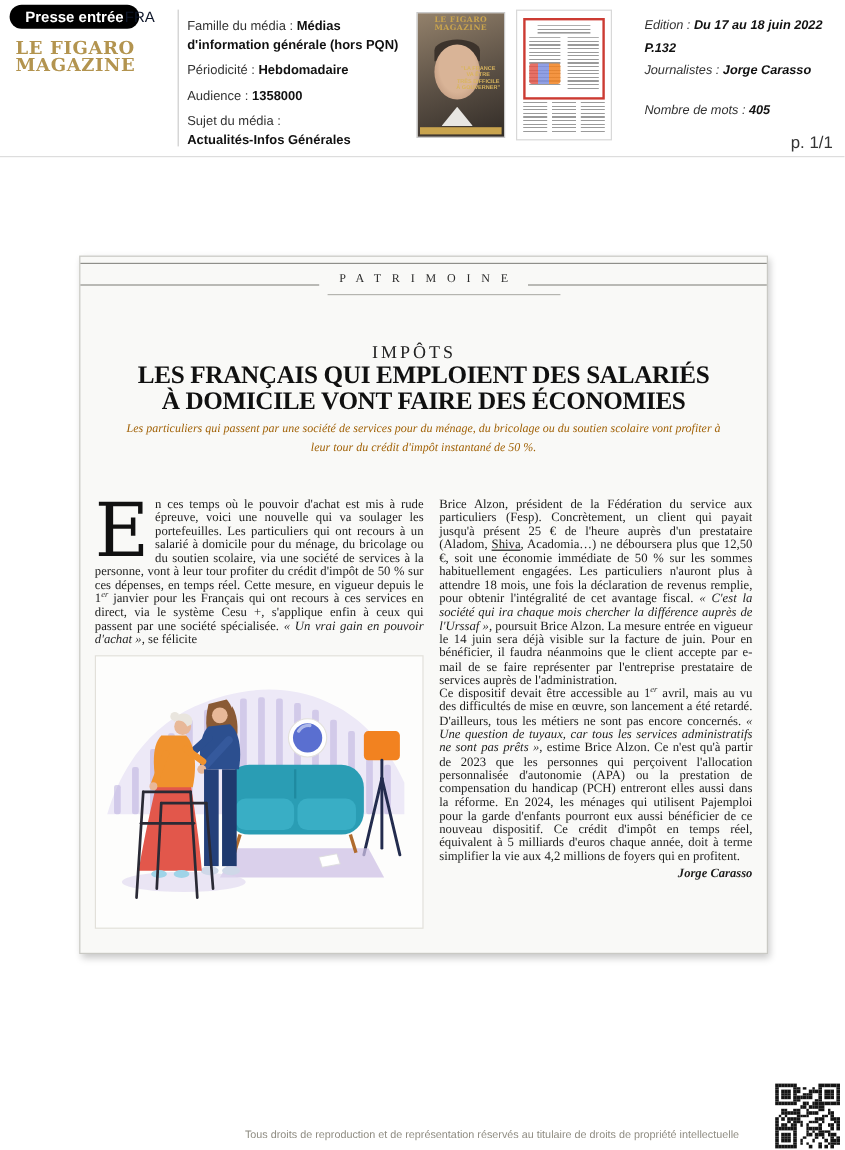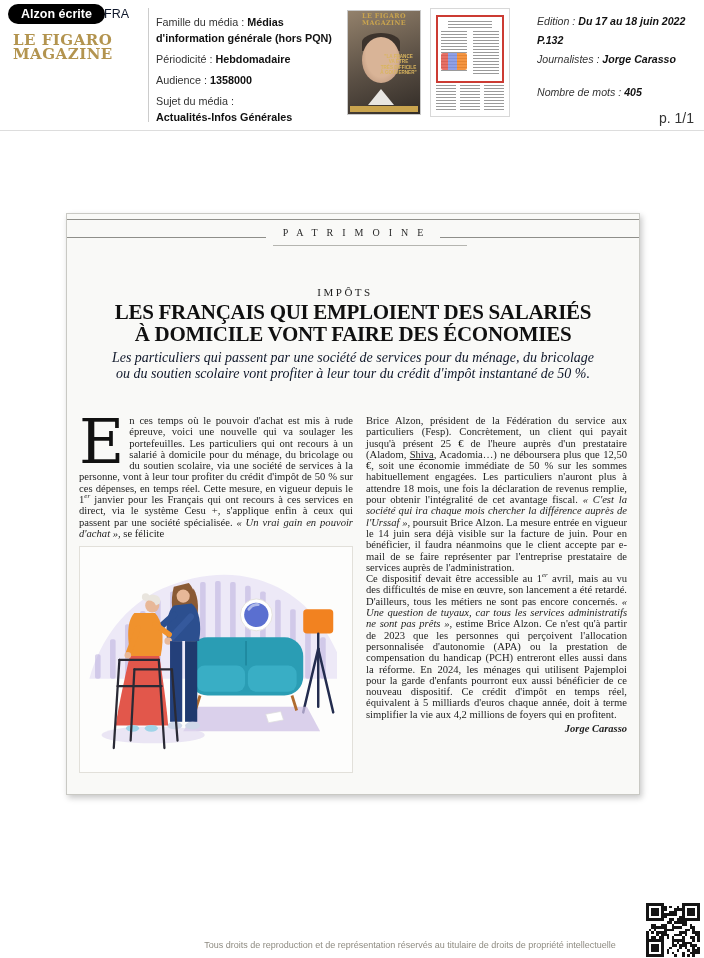--- a/index.html
+++ b/index.html
@@ -52,25 +52,25 @@
   
   .scan{position:absolute;left:66px;top:213px;width:572px;height:580px;background:#f9f9f7;
         border:1px solid #c9c9c4;box-shadow:2px 3px 6px rgba(0,0,0,.22);
         font-family:"Liberation Serif","DejaVu Serif",serif;color:#1a1a1a;}
   .rule-top{position:absolute;top:5px;left:0;right:0;height:1px;background:#8f8f8a;}
   .section-row{position:absolute;top:13px;left:0;right:0;display:flex;align-items:flex-end;}
   .section-row .line{flex:1;height:1px;background:#8f8f8a;}
   .section-label{font-size:10px;letter-spacing:9px;padding:0 8px 0 17px;color:#2b2b2b;}
   .rule-sub{position:absolute;top:31px;left:36%;width:34%;height:1px;background:#b5b5b0;}
 
-  .kicker{position:absolute;top:72px;left:0;right:16px;text-align:center;font-size:11px;letter-spacing:2.5px;color:#222;}
+  .kicker{position:absolute;top:72px;left:0;right:16px;text-align:center;font-size:15px;letter-spacing:2.5px;color:#222;}
   .headline{position:absolute;top:88px;left:0;right:0;text-align:center;font-weight:bold;
             font-size:21px;line-height:21.5px;letter-spacing:-.3px;color:#101010;}
   .standfirst{position:absolute;top:136px;left:38px;right:38px;text-align:center;font-style:italic;
-              font-size:14px;line-height:15.8px;color:#0f172a;}
+              font-size:10px;line-height:15.8px;color:#a16207;}
 
   .cols{position:absolute;top:201px;left:12px;right:12px;display:flex;gap:13px;}
   .col{flex:1;font-size:10.6px;line-height:11.3px;text-align:justify;color:#1c1c1c;}
   .col p{margin:0;}
   .dropcap{float:left;font-size:62px;line-height:50px;padding:2px 5px 0 0;font-family:"DejaVu Serif",serif;color:#111;}
   sup{font-size:7px;line-height:0;font-style:italic;}
   .byline{text-align:right;font-weight:bold;font-style:italic;font-size:10.5px;margin-top:3px;}
 
   .illustration{margin-top:7px;border:1px solid #e2e0da;background:#fdfdfc;}
 
@@ -80,21 +80,21 @@
   .qr{position:absolute;right:4px;top:903px;width:54px;height:54px;display:grid;
       grid-template-columns:repeat(21,1fr);grid-template-rows:repeat(21,1fr);background:#fff;}
   .qr div{background:transparent;}
   .qr div.d{background:#151515;}
 </style>
 </head>
 <body>
 
 <div class="page">
 
-  <div class="badge">Alzon écrite</div>
+  <div class="badge">Presse entrée</div>
   <div class="country">FRA</div>
   <div class="logo">
     <div>LE FIGARO</div>
     <div>MAGAZINE</div>
   </div>
   <div class="vdiv"></div>
 
   <div class="meta-left">
     <div class="row"><span>Famille du média : </span><b>Médias d'information générale (hors PQN)</b></div>
     <div class="row"><span>Périodicité : </span><b>Hebdomadaire</b></div>

